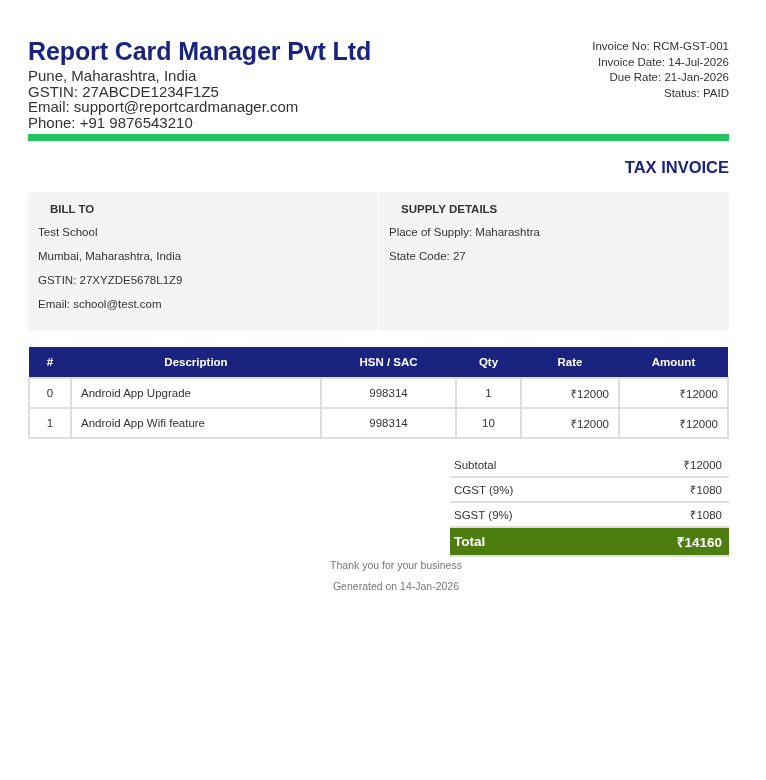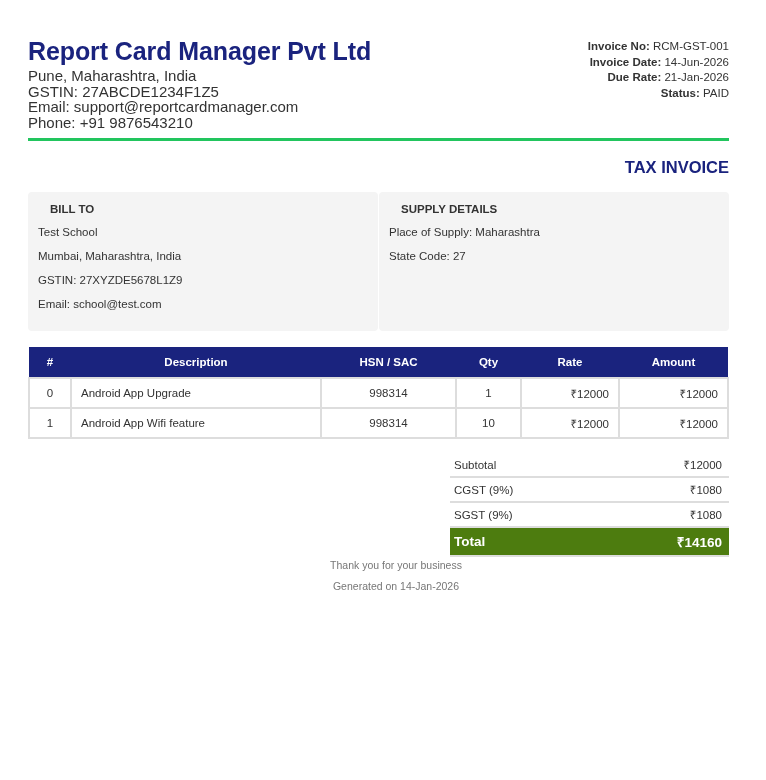--- a/index.html
+++ b/index.html
@@ -1,22 +1,22 @@
 <!DOCTYPE html>
 <html><head>
 <meta charset="utf-8">
 <style>
   html, body { margin:0; padding:0; background:#fff; }
   body { width:766px; height:780px; position:relative; font-family:"Liberation Sans", sans-serif; color:#333; overflow:hidden; }
   .page { position:absolute; left:28px; top:0; width:701px; }
-  .header { position:relative; height:141px; border-bottom:3px solid #22c55e; box-sizing:border-box; }
+  .header { position:relative; height:141px; border-bottom:7px solid #22c55e; box-sizing:border-box; }
   .company-name { position:absolute; left:0; top:37px; font-size:25px; font-weight:bold; color:#1a237e; white-space:nowrap; letter-spacing:-0.1px; }
   .company-info { position:absolute; left:0; top:68px; font-size:15px; line-height:15.5px; color:#333; }
   .meta { position:absolute; right:0; top:39px; font-size:11.5px; line-height:15.5px; text-align:right; color:#333; }
-  .meta b { font-weight:bold; }
+  .meta b { font-weight:normal; }
   .title { position:absolute; left:0; width:701px; top:158px; text-align:right; font-size:16.5px; font-weight:bold; color:#1a237e; }
   .boxes { position:absolute; top:192px; left:0; width:701px; height:139px; display:flex; }
   .box { background:#f4f4f4; border-radius:4px; height:139px; box-sizing:border-box; padding:11px 10px; font-size:11.5px; color:#333; }
   .box.left { width:350px; margin-right:1px; }
   .box.right { width:350px; }
   .box h4 { margin:0 0 10px 0; font-size:11.5px; font-weight:bold;padding-left:12px; }
   .box p { margin:0 0 9px 0; line-height:15px; }
   table.items { position:absolute; top:347px; left:0; width:701px; border-collapse:collapse; font-size:11.5px; }
   table.items th { background:#1a237e; color:#fff; font-weight:bold; height:30px; padding:0; text-align:center; }
   table.items td { height:28px; border:2px solid #ddd; padding:0 9px; color:#333; }
@@ -34,21 +34,21 @@
   <div class="header">
     <div class="company-name">Report Card Manager Pvt Ltd</div>
     <div class="company-info">
       <div>Pune, Maharashtra, India</div>
       <div>GSTIN: 27ABCDE1234F1Z5</div>
       <div>Email: support@reportcardmanager.com</div>
       <div>Phone: +91 9876543210</div>
     </div>
     <div class="meta">
       <div><b>Invoice No:</b> <span>RCM-GST-001</span></div>
-      <div><b>Invoice Date:</b> <span>14-Jun-2026</span></div>
+      <div><b>Invoice Date:</b> <span>14-Jul-2026</span></div>
       <div><b>Due Rate:</b> <span>21-Jan-2026</span></div>
       <div><b>Status:</b> <span>PAID</span></div>
     </div>
   </div>
 
   <div class="title">TAX INVOICE</div>
 
   <div class="boxes">
     <div class="box left">
       <h4>BILL TO</h4>

